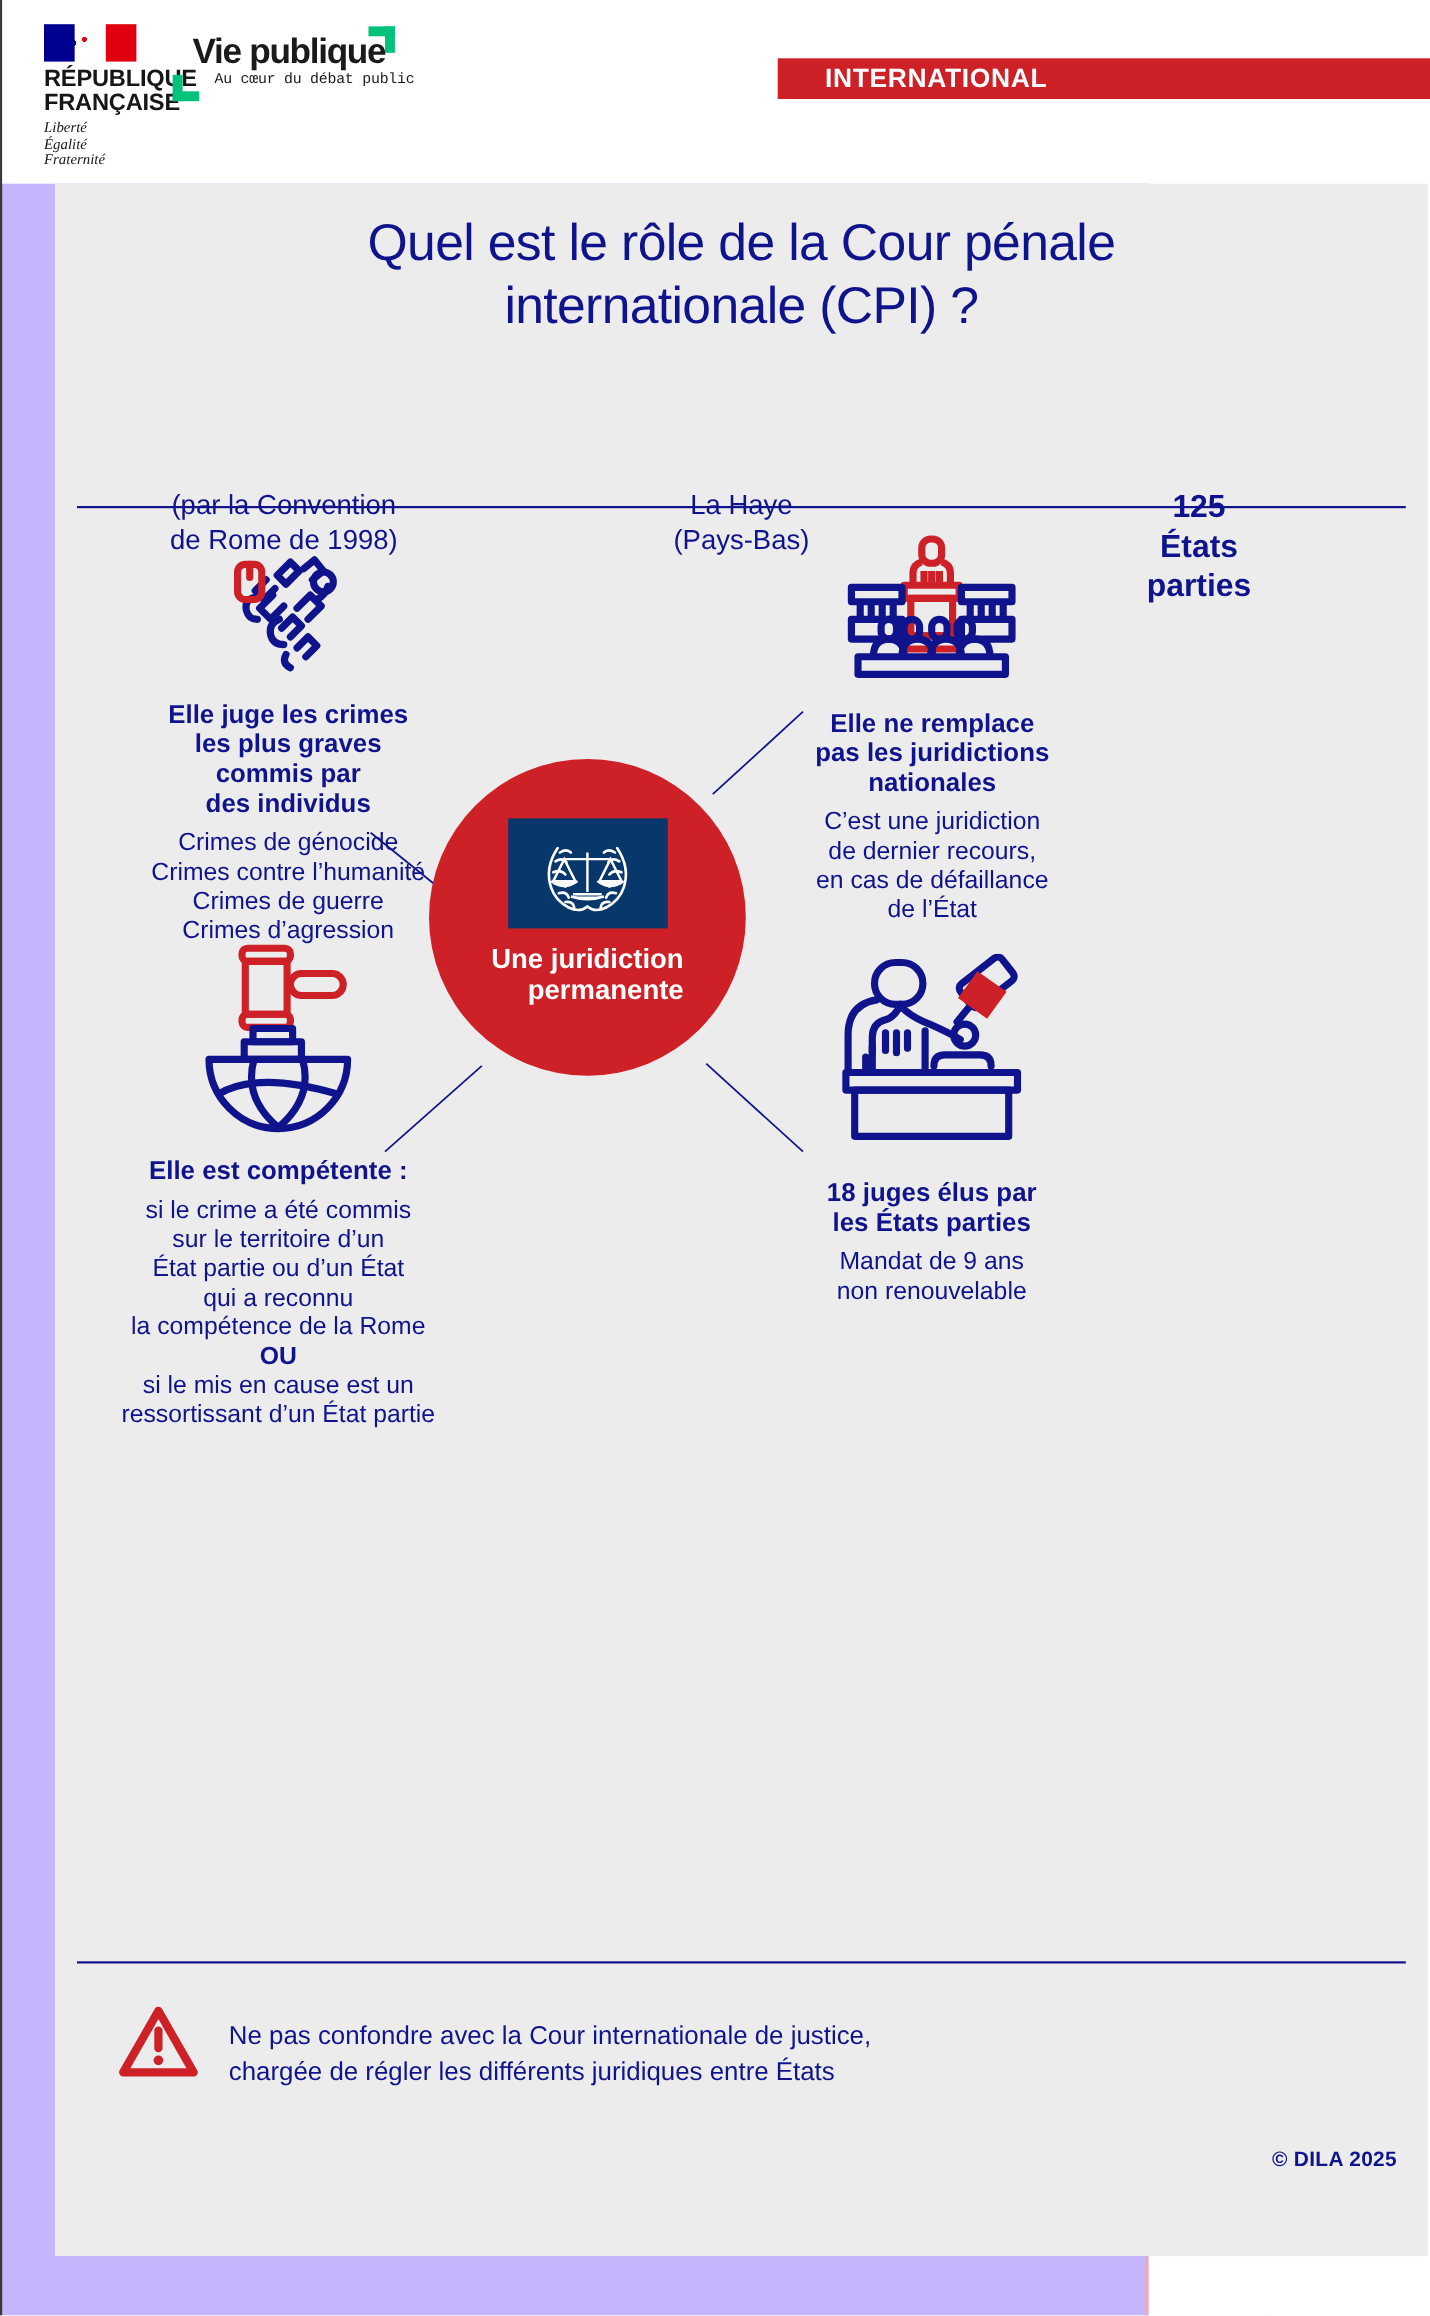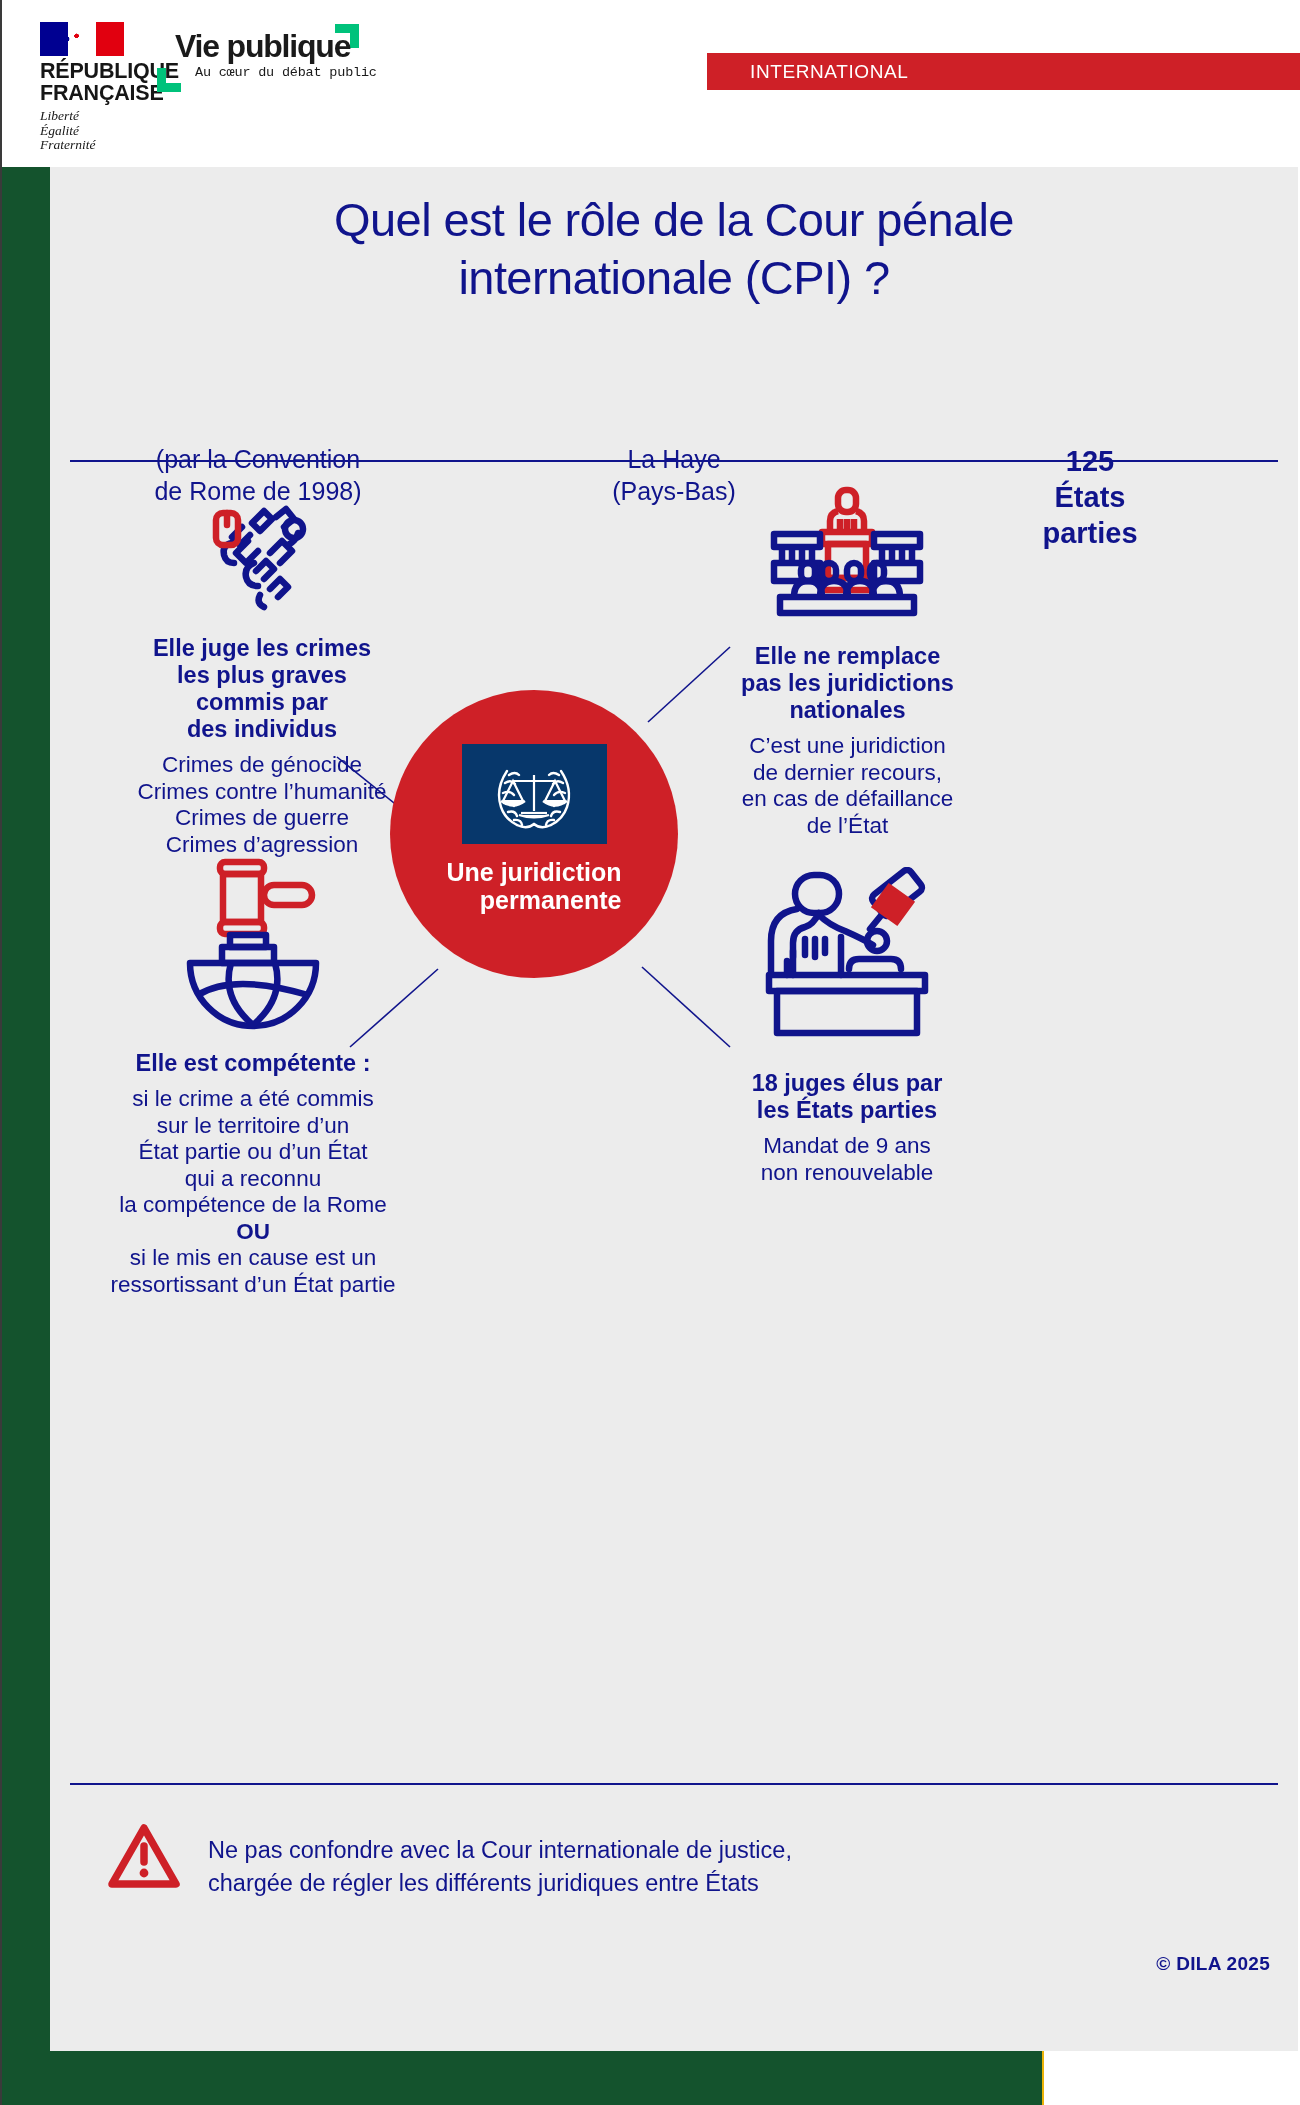--- a/index.html
+++ b/index.html
@@ -5,23 +5,23 @@
   * { box-sizing: border-box; margin: 0; padding: 0; }
   html, body {
     width: 1300px; height: 2105px;
     background: #ffffff;
     font-family: "Liberation Sans", sans-serif;
     overflow: hidden;
   }
   #page {
     position: relative;
     width: 1044px; height: 2105px;
-    background: #14532d;
+    background: #c4b5fd;
     border-left: 2px solid #3a3a3a;
-    border-right: 2px solid #eab308;
+    border-right: 2px solid #fca5a5;
   }
 
   
   #header { position: absolute; left: 0; top: 0; width: 1296px; height: 167px; background:#fff; }
 
   .marianne { position: absolute; left: 38px; top: 22px; width: 150px; }
   .flag { width: 84px; height: 34px; display:flex; }
   .flag .b { flex:1; background:#000091; }
   .flag .w { flex:1; background:#ffffff; position:relative; }
   .flag .r { flex:1; background:#E1000F; }
@@ -56,21 +56,21 @@
     border-top:9px solid #00C27B; border-right:9px solid #00C27B; }
   .vp .corner-tl { left:0px; bottom:-2px;
     border-bottom:9px solid #00C27B; border-left:9px solid #00C27B; }
 
   #banner {
     position:absolute; left:705px; top:53px; width:595px; height:37px;
     background:#CE2027;
   }
   #banner span{
     position:absolute; left:43px; top:50%; transform:translateY(-50%);
-    color:#ffffff; font-weight:400; font-size:19px; letter-spacing:0.6px;
+    color:#ffffff; font-weight:700; font-size:24px; letter-spacing:0.6px;
   }
 
   
   #canvas {
     position:absolute; left:48px; top:167px; width:1248px; height:1884px;
     background:#ECECEC;
   }
 
   #title {
     position:absolute; left:0; top:24px; width:100%;

